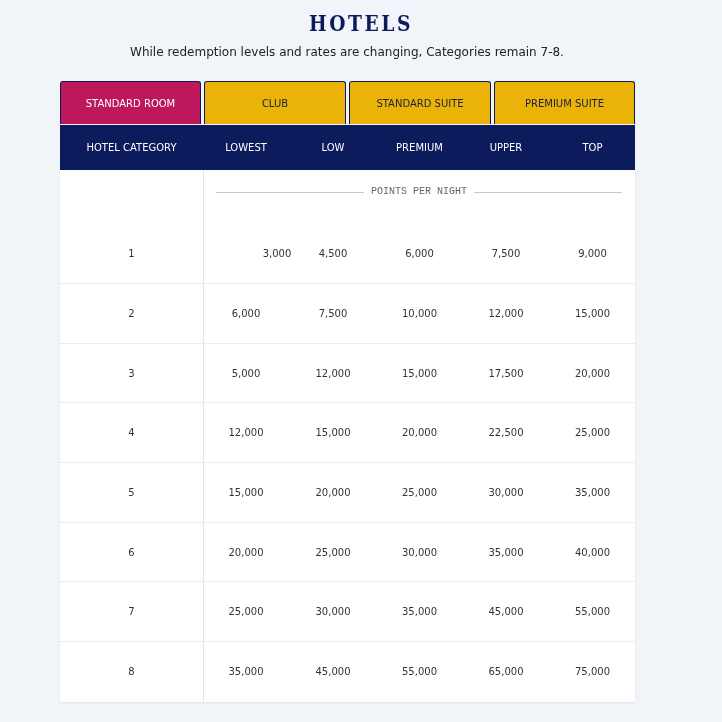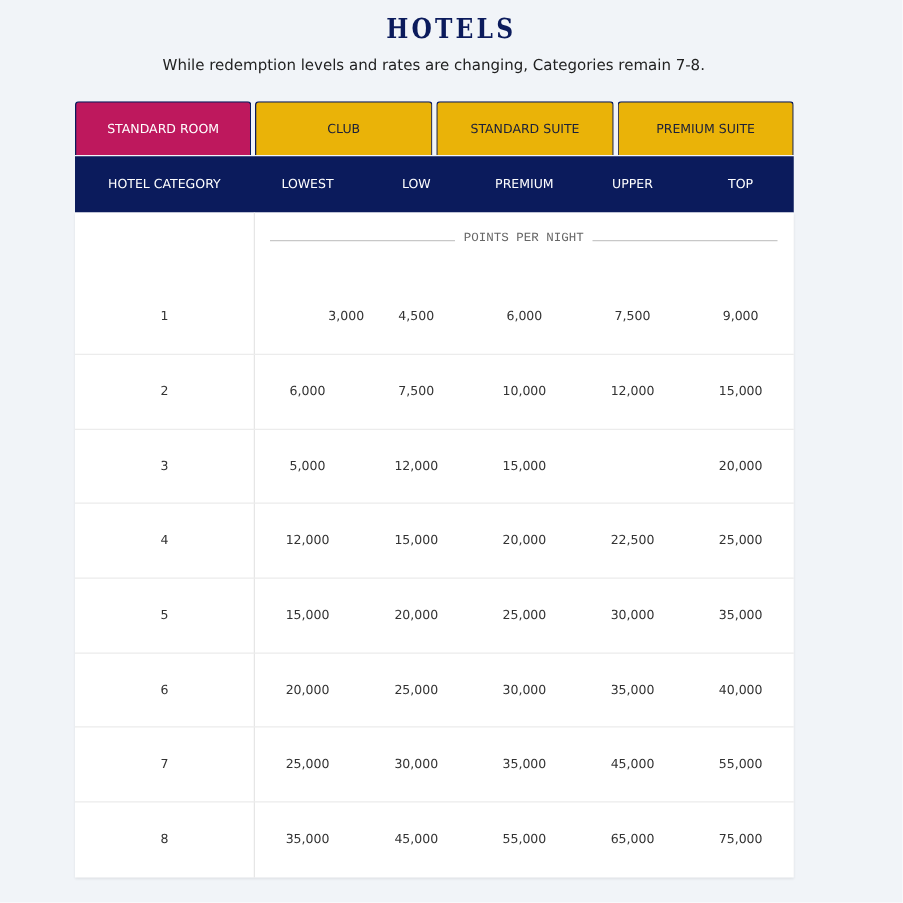--- a/index.html
+++ b/index.html
@@ -68,20 +68,21 @@
     <div class="cell" style="left:402px;width:88px;">12,000</div>
     <div class="cell" style="left:490px;width:85px;">15,000</div>
   </div>
 
   <div class="row" style="top:173px;">
     <div class="sep"></div>
     <div class="cell" style="left:0;width:143px;">3</div>
     <div class="cell" style="left:143px;width:86px;">5,000</div>
     <div class="cell" style="left:229px;width:88px;">12,000</div>
     <div class="cell" style="left:317px;width:85px;">15,000</div>
+    <div class="cell" style="left:402px;width:88px;">17,500</div>
     <div class="cell" style="left:490px;width:85px;">20,000</div>
   </div>
 
   <div class="row" style="top:232px;">
     <div class="sep"></div>
     <div class="cell" style="left:0;width:143px;">4</div>
     <div class="cell" style="left:143px;width:86px;">12,000</div>
     <div class="cell" style="left:229px;width:88px;">15,000</div>
     <div class="cell" style="left:317px;width:85px;">20,000</div>
     <div class="cell" style="left:402px;width:88px;">22,500</div>

